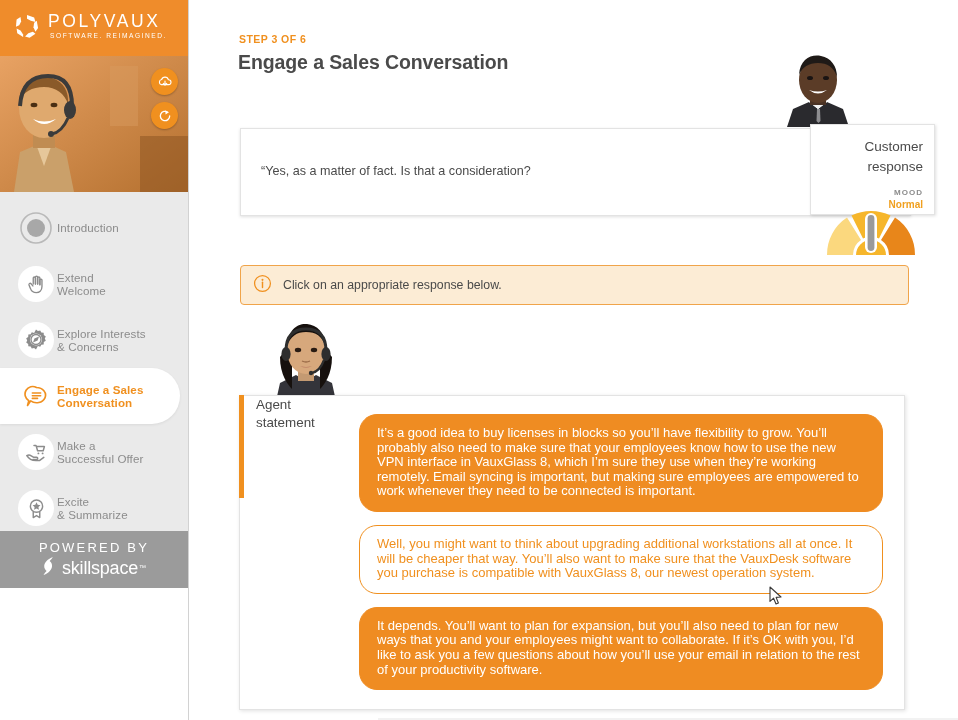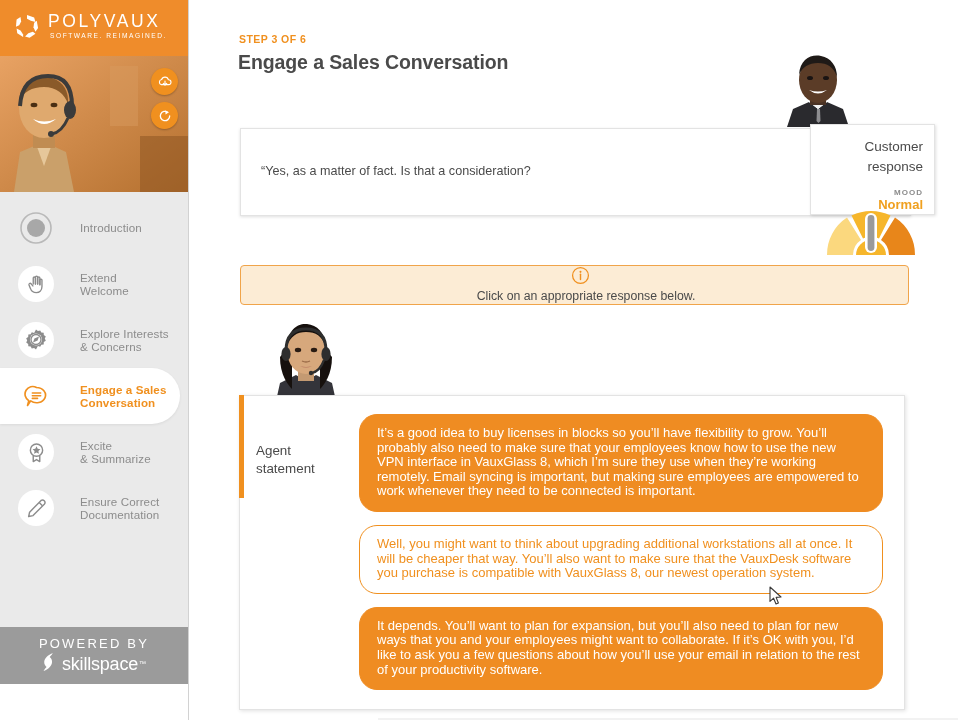--- a/index.html
+++ b/index.html
@@ -4,21 +4,21 @@
 <style>
   html,body{margin:0;padding:0;}
   body{
     width:958px;height:720px;overflow:hidden;
     font-family:"Liberation Sans", sans-serif;
     background:#ffffff;
     position:relative;
   }
   
   #sidebar{
-    position:absolute;left:0;top:0;width:188px;height:684px;
+    position:absolute;left:0;top:0;width:188px;height:588px;
     background:#eaeaea;overflow:hidden;
   }
   #sidebar-divider{
     position:absolute;left:188px;top:0;width:1px;height:720px;background:#d2d2d2;
   }
   #brand-bar{
     position:absolute;left:0;top:0;width:188px;height:56px;background:#ef8c2b;
   }
   .logo-row{display:flex;align-items:center;height:36px;padding:8px 0 0 14px;}
   .logo-mark{width:26px;height:26px;flex:0 0 26px;}
@@ -49,21 +49,21 @@
   .nav-item{
     position:relative;display:flex;align-items:center;
     height:56px;padding-left:18px;box-sizing:border-box;
   }
   .nav-icon{
     width:36px;height:36px;flex:0 0 36px;border-radius:50%;
     background:#ffffff;display:flex;align-items:center;justify-content:center;
   }
   .nav-item.intro .nav-icon,.nav-item.assess .nav-icon{background:transparent;}
   .nav-label{
-    margin-left:26px;font-size:11.6px;line-height:13.4px;color:#8c8c8c;
+    margin-left:3px;font-size:11.6px;line-height:13.4px;color:#8c8c8c;
     white-space:pre-line;letter-spacing:.1px;
   }
   .nav-item.active{
     background:#ffffff;border-radius:0 28px 28px 0;
     margin-right:8px;box-shadow:0 1px 3px rgba(0,0,0,.07);
   }
   .nav-item.active .nav-label{color:#f0901f;font-weight:bold;}
   #footer-bar{
     position:absolute;left:0;bottom:0;width:188px;height:57px;background:#9b9b9b;
     display:flex;flex-direction:column;align-items:center;justify-content:center;
@@ -100,42 +100,42 @@
     position:absolute;left:20px;top:35px;font-size:12.6px;color:#4a4a4a;
   }
   #response-meta{
     position:absolute;left:621px;top:124px;width:125px;height:91px;
     background:#ffffff;border:1px solid #e3e3e3;
     box-shadow:1px 1px 3px rgba(0,0,0,.13);
     box-sizing:border-box;padding:12px 11px 0 0;text-align:right;
   }
   .meta-title{font-size:13.5px;color:#4a4a4a;line-height:20px;}
   .meta-mood-label{font-size:8px;color:#8c8c8c;letter-spacing:1px;margin-top:11px;font-weight:bold;}
-  .meta-mood-value{font-size:13px;color:#f0a01f;font-weight:bold;line-height:15px;}
+  .meta-mood-value{font-size:10px;color:#f0a01f;font-weight:bold;line-height:15px;}
   #mood-gauge{position:absolute;left:632px;top:209px;width:100px;height:46px;}
   
   #instruction{
     position:absolute;left:51px;top:265px;width:669px;height:40px;
     background:#fcecd5;border:1px solid #f0a44a;border-radius:4px;
-    box-sizing:border-box;display:flex;align-items:center;padding-left:12px;flex-direction:column;
+    box-sizing:border-box;display:flex;align-items:center;padding-left:12px;
   }
   #instruction-text{font-size:12.3px;color:#4a4a4a;margin-left:11px;}
   
   #agent-avatar{
     position:absolute;left:73px;top:313px;width:89px;height:88px;overflow:hidden;
   }
   
   #agent-panel{
     position:absolute;left:50px;top:395px;width:666px;height:315px;
     background:#ffffff;border:1px solid #e3e3e3;
     box-shadow:1px 1px 4px rgba(0,0,0,.12);box-sizing:border-box;
   }
   #agent-accent{position:absolute;left:50px;top:395px;width:5px;height:103px;background:#f0901f;}
   #agent-statement-label{
-    position:absolute;left:67px;top:442px;font-size:13.4px;color:#4a4a4a;
+    position:absolute;left:67px;top:396px;font-size:13.4px;color:#4a4a4a;
     line-height:18px;white-space:pre-line;
   }
   
   #options{position:absolute;left:170px;top:414px;width:524px;}
   .option{
     box-sizing:border-box;border-radius:18px;padding:11px 16px 12px 17px;
     font-size:13px;line-height:14.6px;margin-bottom:13px;
     border:1.5px solid #f0901f;
   }
   .option.filled{background:#ef8c22;color:#ffffff;border-color:#ef8c22;}
@@ -266,20 +266,35 @@
             <path d="M8 8.6 H16"></path>
               <path d="M8 11.2 H16"></path>
               <path d="M8 13.8 H13"></path>
           </g>
         </svg>
       </span>
       <span class="nav-label">Engage a Sales
 Conversation</span>
     </div>
 
+    <div class="nav-item">
+      <span class="nav-icon">
+        <svg width="24" height="24" viewBox="0 0 24 24">
+          <g fill="none" stroke="#8c8c8c" stroke-width="1.5" stroke-linecap="round" stroke-linejoin="round">
+            <path d="M10 5.4 H12 l1.6 5.4 h5.6 l1.2-4.2 h-7"></path>
+            <circle cx="14.4" cy="13.4" r=".95" fill="#8c8c8c" stroke="none"></circle>
+            <circle cx="18.6" cy="13.4" r=".95" fill="#8c8c8c" stroke="none"></circle>
+            <path d="M3 15.6 c1.6-1 3-.6 4.2.2 l2.2 1.4 h3.2 a1.1 1.1 0 0 1 0 2.2 H9"></path>
+            <path d="M3 15.6 C5 19.4 8 20.6 12 20.6 h3.4 l4.4-3.2"></path>
+          </g>
+        </svg>
+      </span>
+      <span class="nav-label">Make a
+Successful Offer</span>
+    </div>
 
     <div class="nav-item">
       <span class="nav-icon">
         <svg width="23" height="23" viewBox="0 0 24 24">
           <circle cx="12" cy="9.6" r="6.4" fill="none" stroke="#8c8c8c" stroke-width="1.5"></circle>
           <path d="M12 5.6 l1.25 2.6 2.85.35 -2.1 1.95 .55 2.8 -2.55-1.4 -2.55 1.4 .55-2.8 -2.1-1.95 2.85-.35Z" fill="#8c8c8c"></path>
           <path d="M8.6 15 L8.6 21.4 L12 19.4 L15.4 21.4 L15.4 15" fill="none" stroke="#8c8c8c" stroke-width="1.5" stroke-linejoin="round"></path>
         </svg>
       </span>
       <span class="nav-label">Excite

